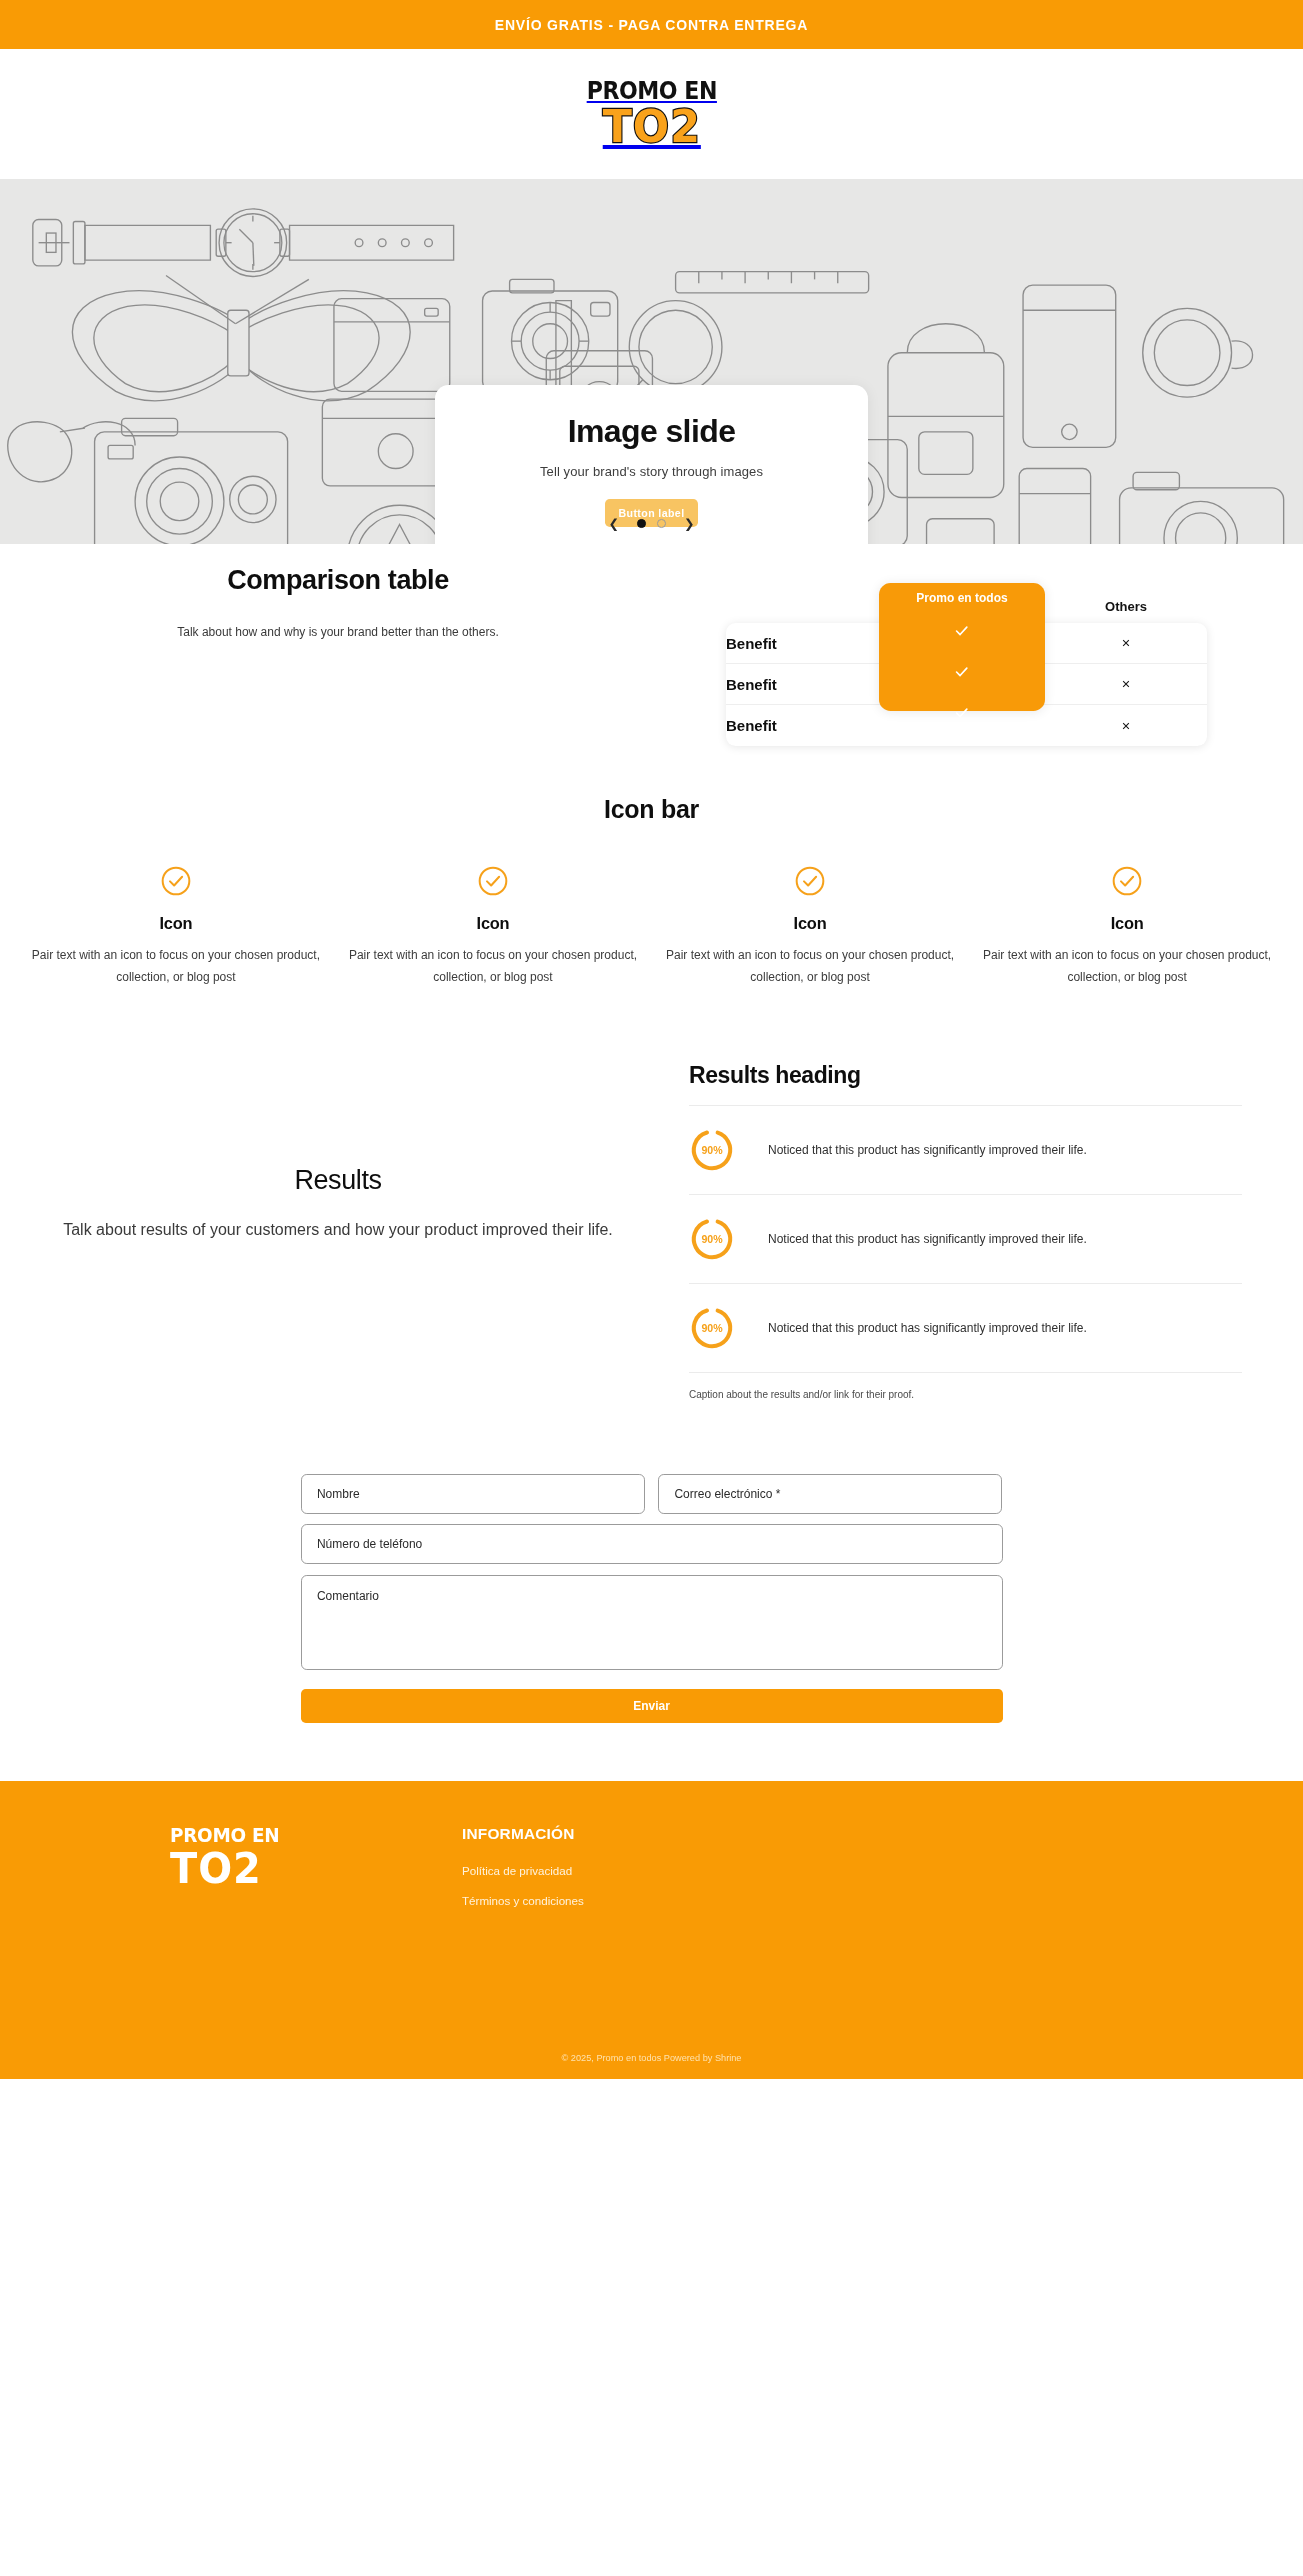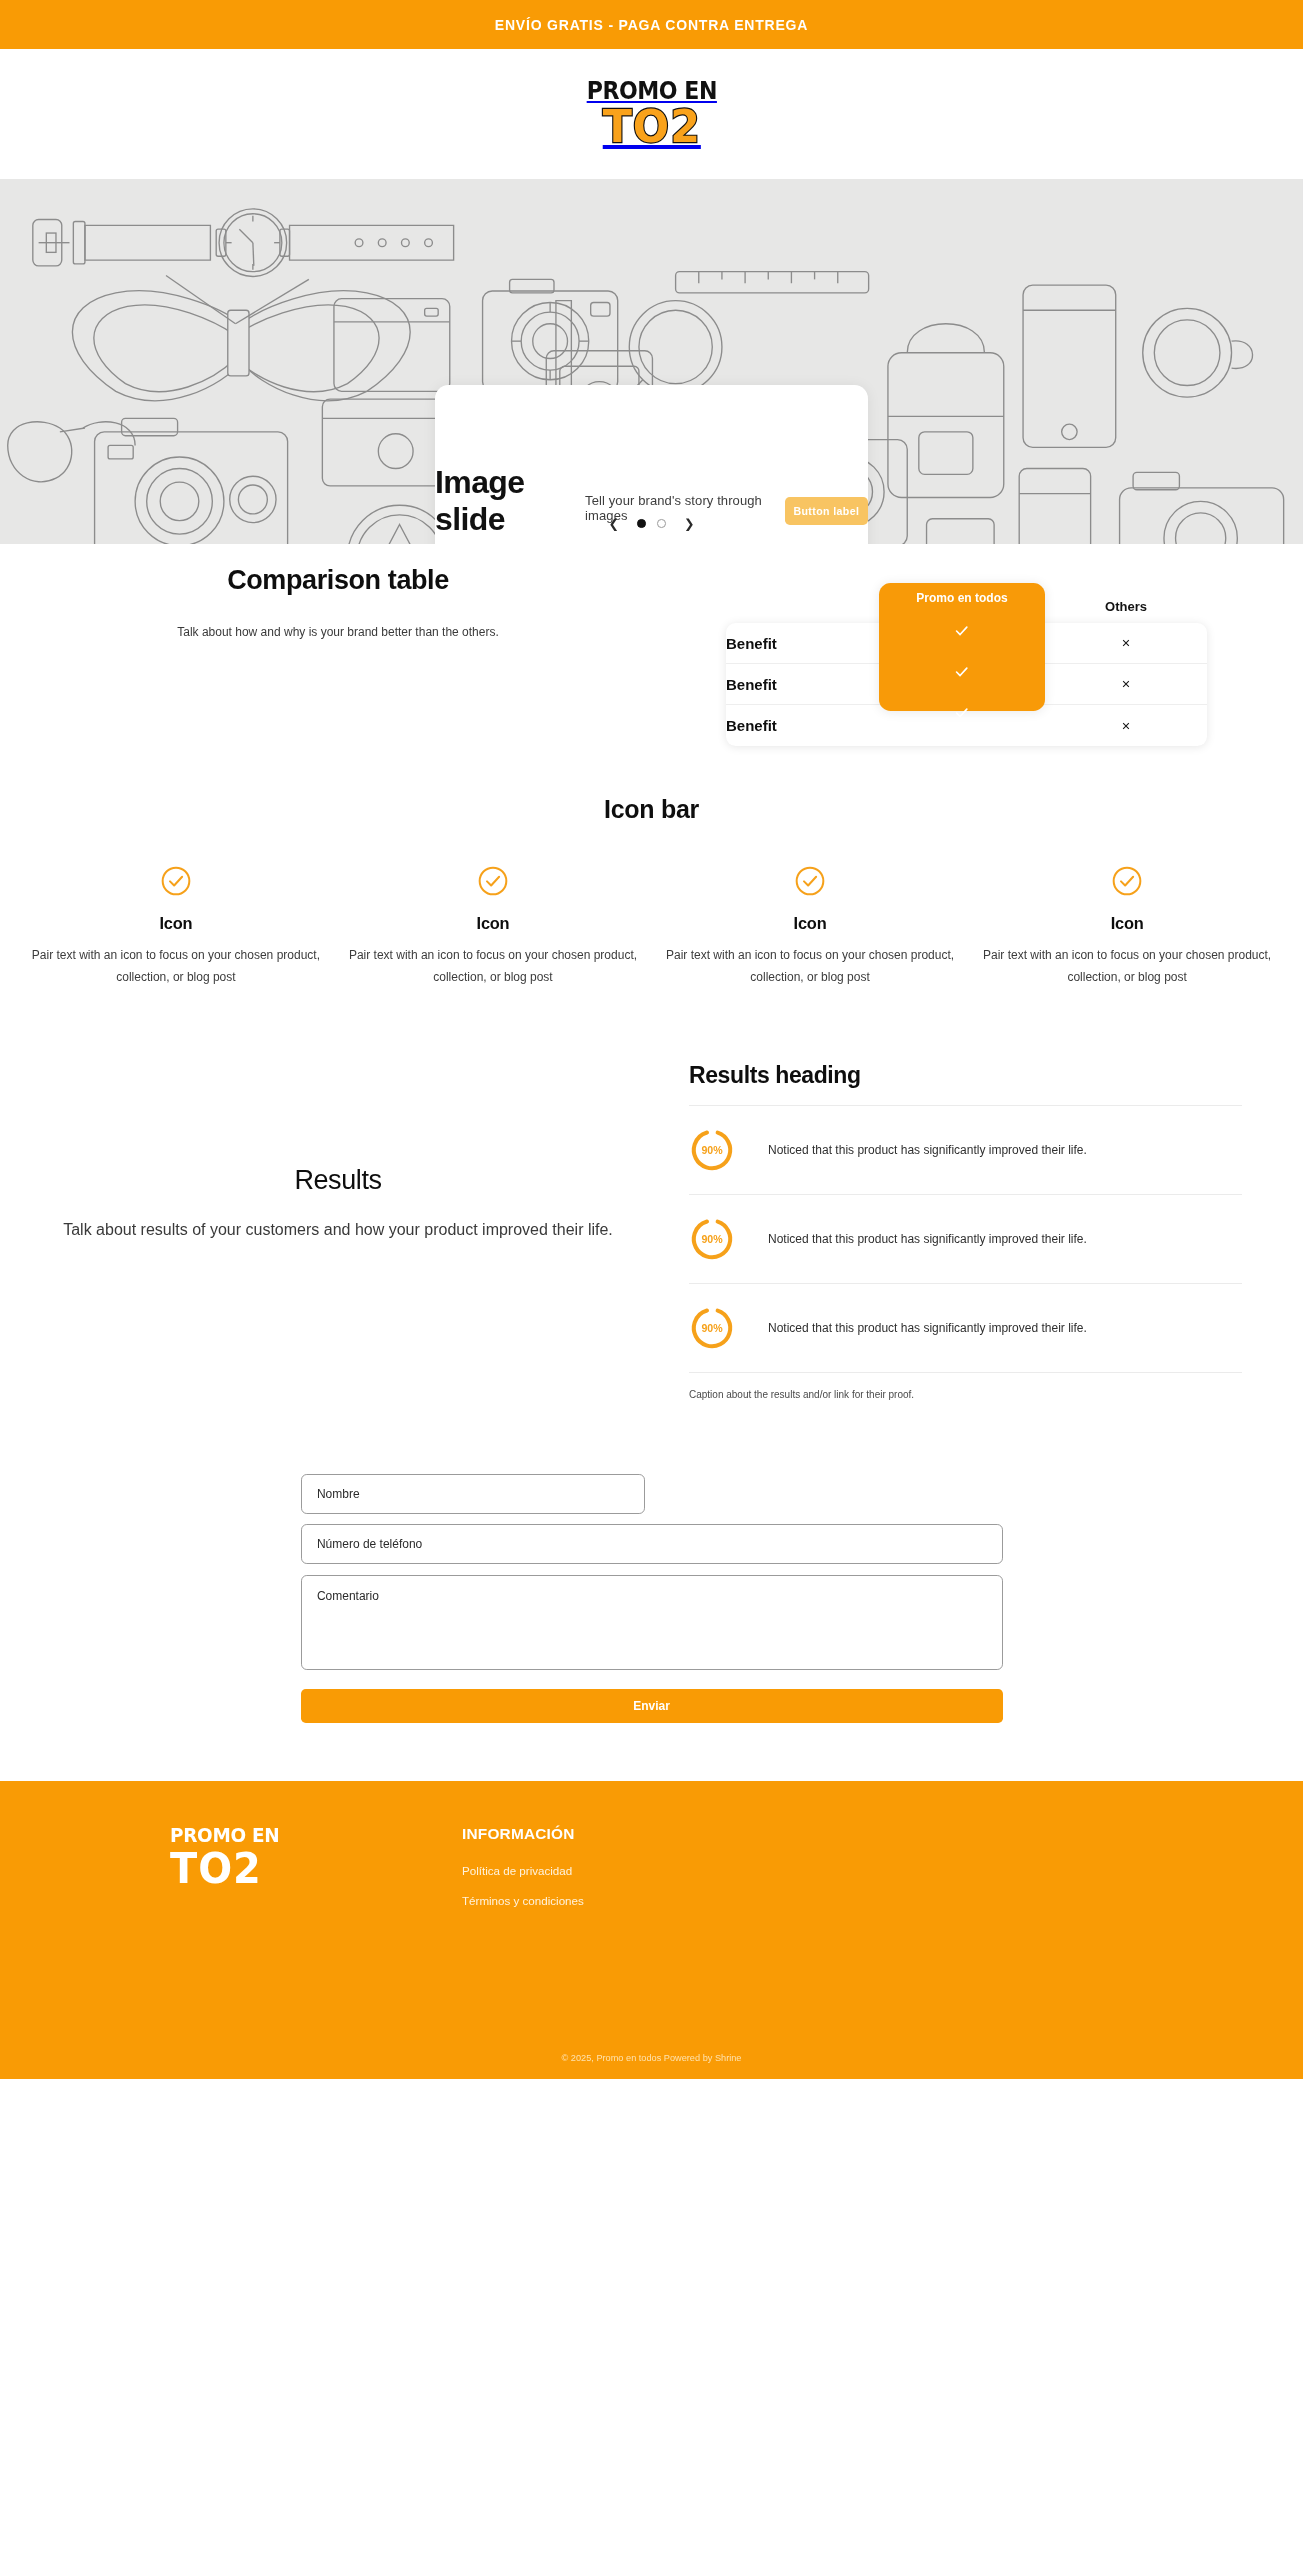--- a/index.html
+++ b/index.html
@@ -67,21 +67,21 @@
   .hero-card {
     position: absolute;
     left: 435px;
     top: 206px;
     width: 433px;
     height: 204px;
     background: #ffffff;
     border-radius: 13.5px;
     box-shadow: 0 1.9px 13.5px rgba(0,0,0,.07);
     display: flex;
-    flex-direction: row;
+    flex-direction: column;
     align-items: center;
     padding-top: 28px;
   }
   .hero-title {
     font-size: 32px;
     font-weight: 800;
     letter-spacing: -0.6px;
     color: #111111;
   }
   .hero-sub {
@@ -743,20 +743,21 @@
         <div class="res-text">Noticed that this product has significantly improved their life.</div>
       </div>
 
       <div class="res-caption">Caption about the results and/or link for their proof.</div>
     </div>
   </div>
 
   <div class="contact">
     <div class="form">
       <input class="field field-half" type="text" placeholder="Nombre" style="">
+      <input class="field field-half" type="email" placeholder="Correo electrónico *" style="">
       <input class="field field-full" type="tel" placeholder="Número de teléfono" style="">
       <textarea class="field field-area" placeholder="Comentario" style=""></textarea>
       <button class="submit">Enviar</button>
     </div>
   </div>
 
   <div class="footer">
     <div class="footer-cols">
 
       <div class="fcol-brand">

